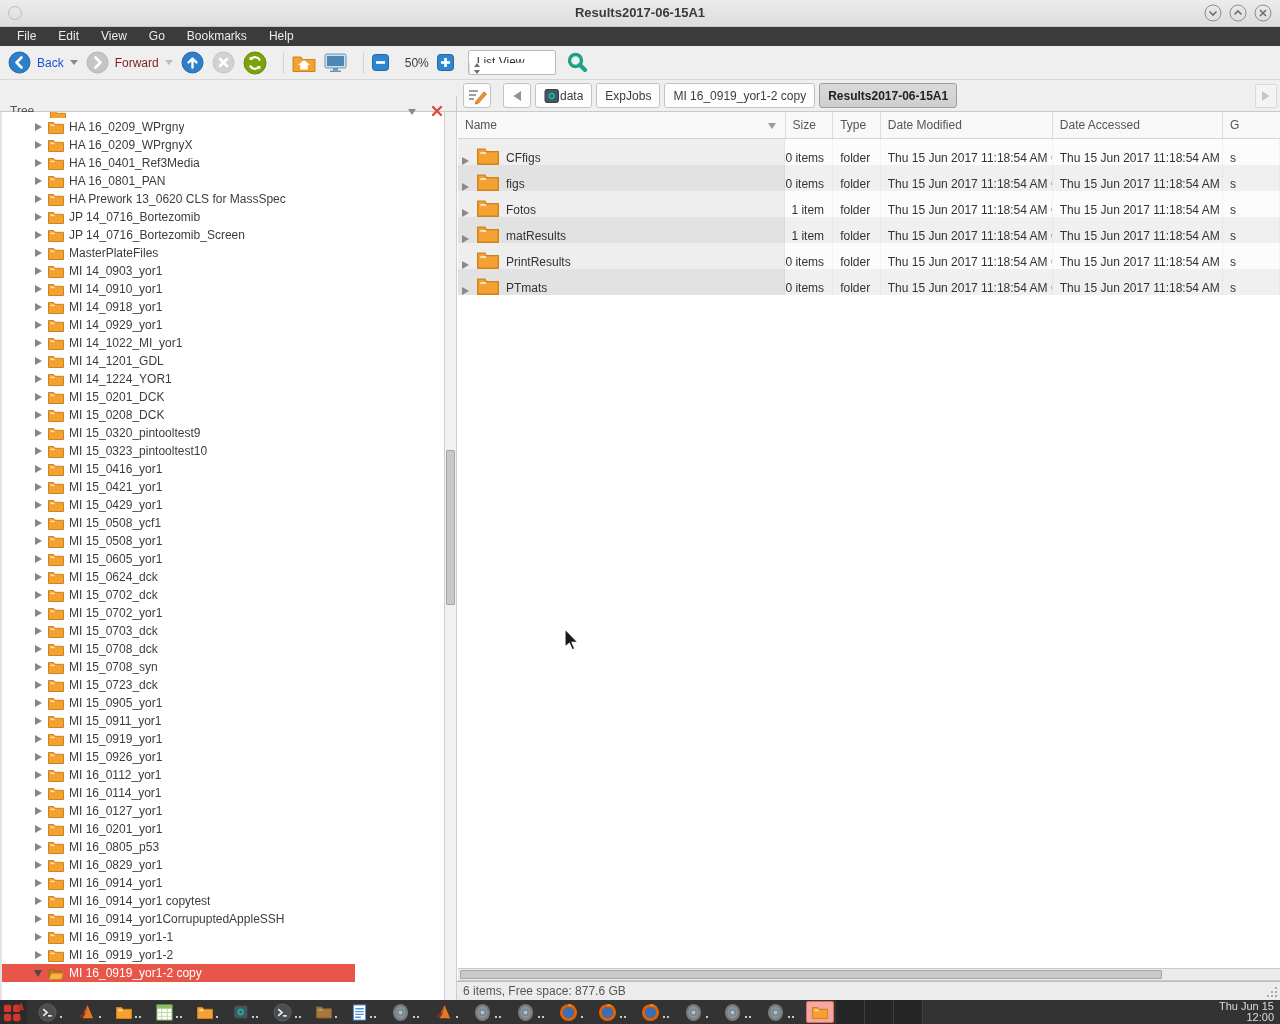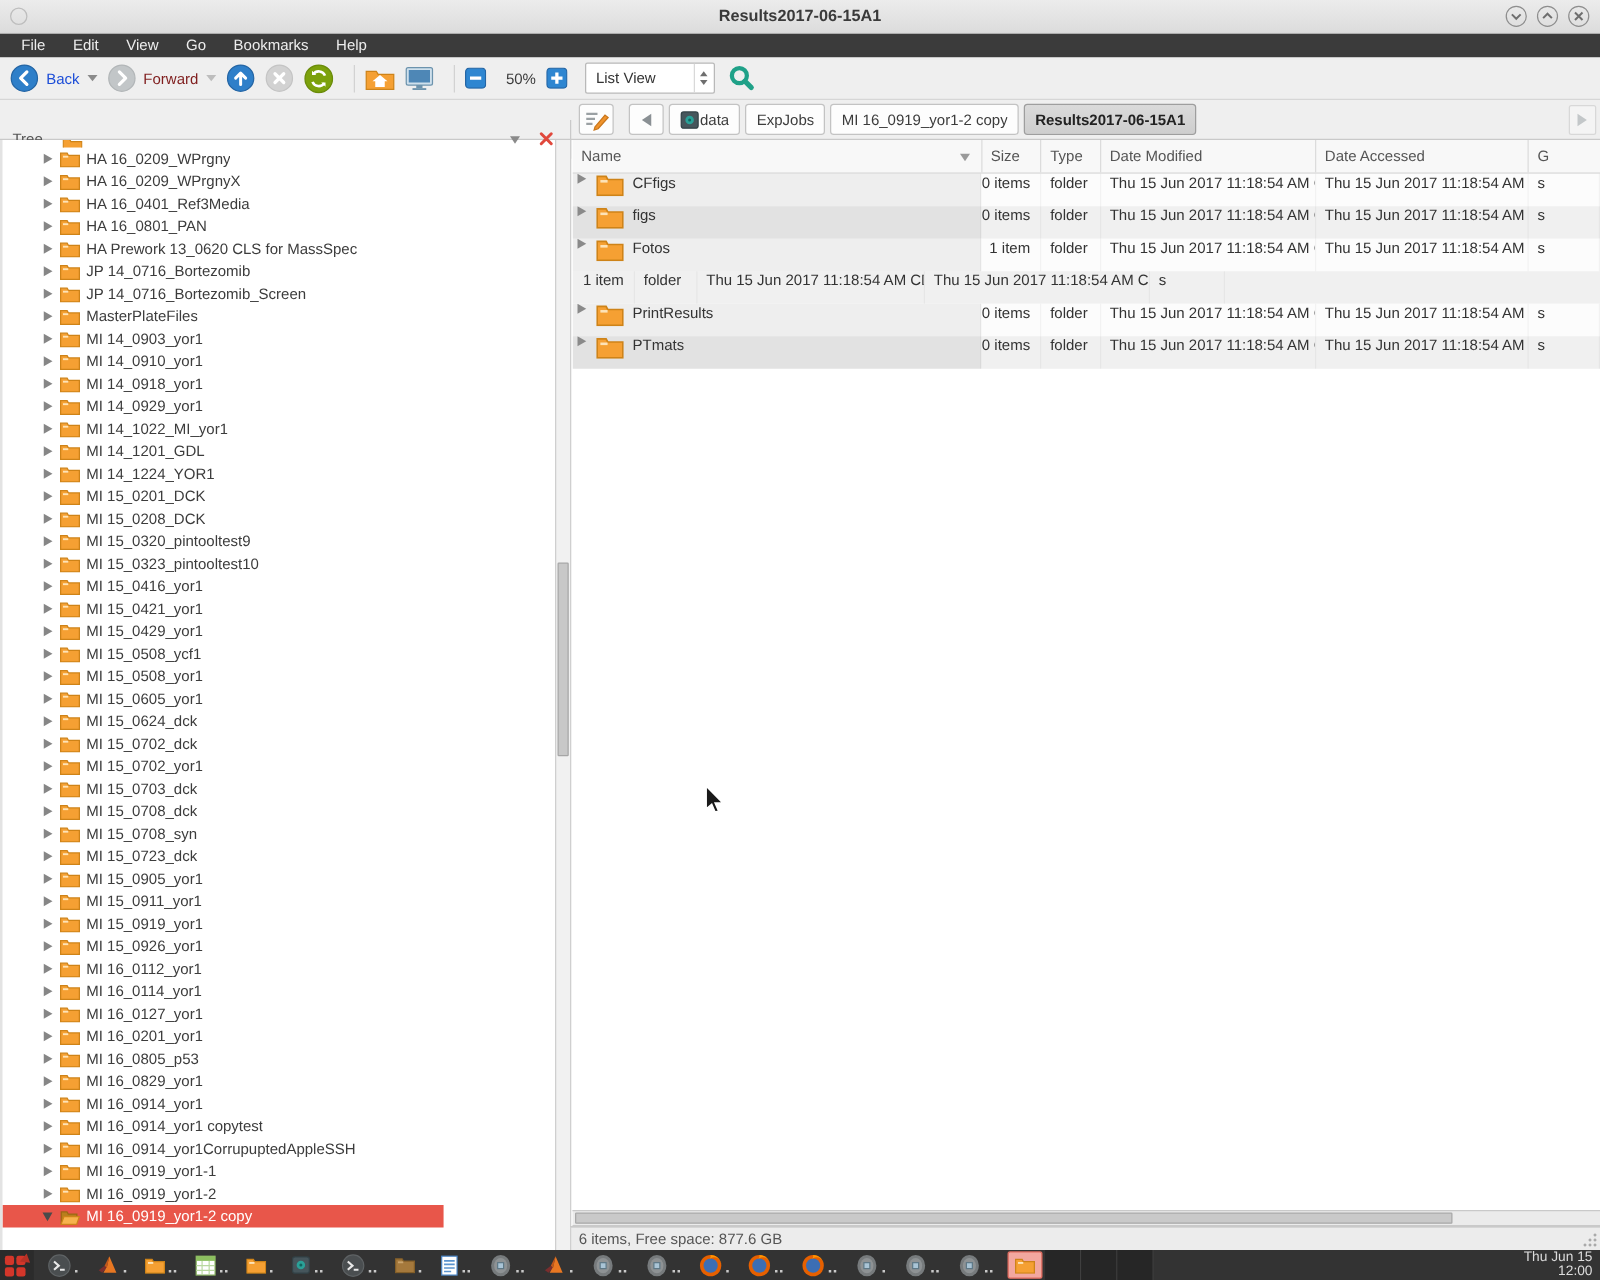--- a/index.html
+++ b/index.html
@@ -23,21 +23,21 @@
   
   .toolbar { position:absolute; left:0; top:46px; width:1280px; height:34px; background:#efefef;
     border-bottom:1px solid #d6d6d6; display:flex; align-items:center; padding-left:8px; }
   .tb { display:flex; align-items:center; gap:6px; margin-right:8px; }
   .tb-label { font-size:12px; color:#1d4ed8; }
   .tb-label.dis { color:#7f1d1d; }
   .mini-down { width:0; height:0; border-top:5px solid #8a8a8a; border-left:4px solid transparent; border-right:4px solid transparent; }
   .mini-down.dis { border-top-color:#bdbdbd; }
   .tsep { width:1px; height:22px; background:#d2d2d2; margin:0 8px; }
   .zoom-label { font-size:12px; color:#3c3c3c; margin:0 8px; }
-  .viewbox { display:flex; align-items:stretch; height:25px; background:#fff; border:1px solid #b9b9b9; border-radius:2px; margin:0 10px 0 6px; }
+  .viewbox { display:flex; align-items:stretch; height:25px; background:#fff; border:1px solid #b9b9b9; border-radius:2px; margin:0 10px 0 6px;flex-direction:column; }
   .viewbox .vlabel { width:86px; padding:0 8px; line-height:23px; font-size:12px; color:#333; }
   .spinner { width:16px; border-left:1px solid #d9d9d9; display:flex; flex-direction:column; align-items:center; justify-content:center; gap:3px; }
   .sp-up { width:0; height:0; border-bottom:4px solid #6e6e6e; border-left:3.5px solid transparent; border-right:3.5px solid transparent; }
   .sp-dn { width:0; height:0; border-top:4px solid #6e6e6e; border-left:3.5px solid transparent; border-right:3.5px solid transparent; }
 
   
   .subheader { position:absolute; left:0; top:80px; width:1280px; height:32px; background:#efefef; border-bottom:1px solid #c9c9c9; }
   .tree-head { position:absolute; left:0; top:16px; width:457px; height:31px; border-right:1px solid #c9c9c9;padding-left:32px; }
   .tree-title { position:absolute; left:10px; top:0; line-height:31px; color:#555; }
   .tree-filter { position:absolute; left:408px; top:13px; width:0; height:0; border-top:6px solid #8a8a8a; border-left:4.5px solid transparent; border-right:4.5px solid transparent; }
@@ -66,21 +66,21 @@
 
   
   .list-panel { position:absolute; left:458px; top:112px; width:822px; height:856px; background:#fff; overflow:hidden; }
   .list-header { height:27px; background:#f8f8f8; border-bottom:1px solid #d4d4d4; display:flex; }
   .hcell { position:relative; display:flex; align-items:center; padding-left:7px; font-size:12px; color:#555; border-right:1px solid #dcdcdc; white-space:nowrap; overflow:hidden; }
   .sort-arrow { position:absolute; right:9px; top:11px; width:0; height:0; border-top:6px solid #9a9a9a; border-left:4.5px solid transparent; border-right:4.5px solid transparent; }
   .c0 { width:347px; } .c1 { width:50px; } .c2 { width:50px; } .c3 { width:182px; } .c4 { width:180px; } .c5 { width:60px; border-right:none; }
   .frow { height:26px; display:flex; }
   .frow:nth-child(odd) { background:#fcfcfc; }
   .frow:nth-child(even) { background:#f0f0f0; }
-  .cell { display:flex; align-items:flex-start; padding-left:7px; font-size:12px; color:#333; border-right:1px solid rgba(0,0,0,0.04); white-space:nowrap; overflow:hidden; }
+  .cell { display:flex; align-items:flex-end; padding-left:7px; font-size:12px; color:#333; border-right:1px solid rgba(0,0,0,0.04); white-space:nowrap; overflow:hidden; }
   .cell.c0 { background:rgba(0,0,0,0.055); padding-left:4px; }
   .cell.c1 { justify-content:flex-end; padding-right:8px; padding-left:0; }
   .cell .tri-right { border-left-color:#8a8a8a; margin-right:8px; }
   .cell .flabel { margin-left:7px; }
 
   .hscroll { position:absolute; left:458px; top:968px; width:822px; height:13px; background:#ebebeb; border-top:1px solid #c9c9c9; border-bottom:1px solid #c9c9c9; }
   .hthumb { position:absolute; left:2px; top:1px; width:702px; height:9px; background:#c9c9c9; border:1px solid #a8a8a8; border-radius:1px; }
 
   .statusbar { position:absolute; left:456px; top:981px; width:824px; height:19px; background:#ececec; border-top:1px solid #bdbdbd; border-left:1px solid #cfcfcf; }
   .status-text { position:absolute; left:6px; top:0; line-height:18px; font-size:12px; color:#555; }
@@ -852,20 +852,30 @@
           </span>
           <span class="flabel nowrap">Fotos</span>
         </div>
         <div class="cell c1">1 item</div>
         <div class="cell c2">folder</div>
         <div class="cell c3">Thu 15 Jun 2017 11:18:54 AM CDT</div>
         <div class="cell c4">Thu 15 Jun 2017 11:18:54 AM CDT</div>
         <div class="cell c5">s</div>
       </div>
       <div class="frow">
+        <div class="cell c0">
+          <span class="tri-right"></span>
+          <span class="ic">
+            <svg width="22" height="18" viewBox="0 0 16 13">
+              <path d="M.5 12.5v-11h5.2l1 1.8h8.8v9.2z" fill="#F5A033" stroke="#CE8318"></path>
+              <rect x="2.4" y="3.6" width="4.2" height="1.5" fill="#FDE3B8"></rect>
+            </svg>
+          </span>
+          <span class="flabel nowrap">matResults</span>
+        </div>
         <div class="cell c1">1 item</div>
         <div class="cell c2">folder</div>
         <div class="cell c3">Thu 15 Jun 2017 11:18:54 AM CDT</div>
         <div class="cell c4">Thu 15 Jun 2017 11:18:54 AM CDT</div>
         <div class="cell c5">s</div>
       </div>
       <div class="frow">
         <div class="cell c0">
           <span class="tri-right"></span>
           <span class="ic">

